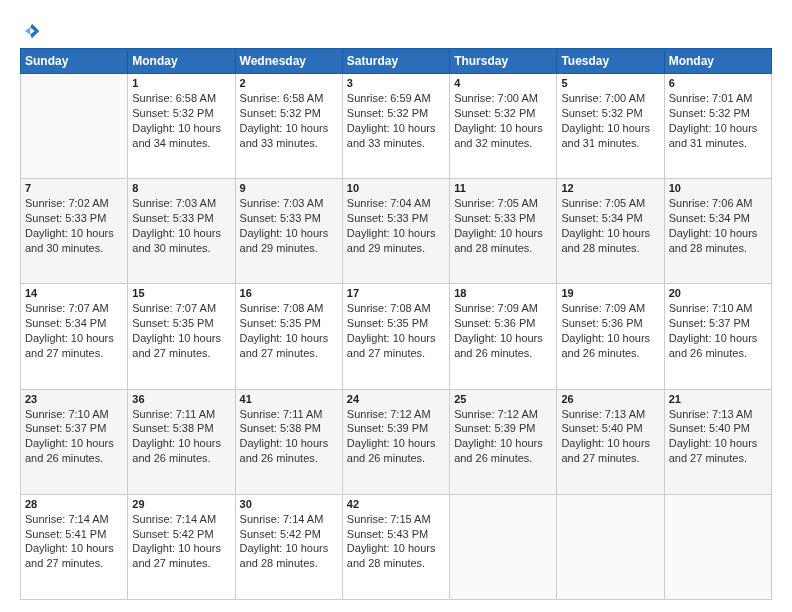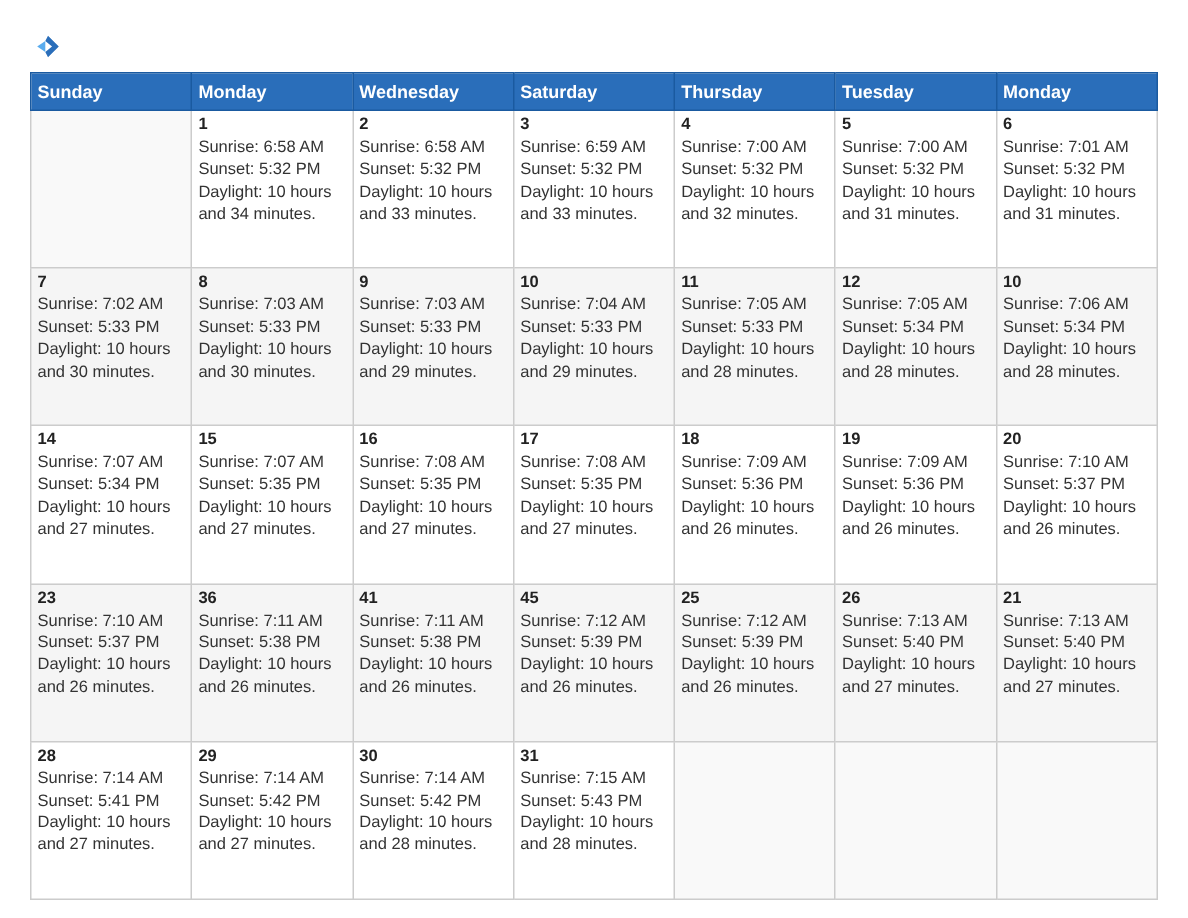--- a/index.html
+++ b/index.html
@@ -234,21 +234,21 @@
           </td>
           <td>
             <div class="day-num">36</div>
             <div class="day-detail">Sunrise: 7:11 AM<br>Sunset: 5:38 PM<br>Daylight: 10 hours and 26 minutes.</div>
           </td>
           <td>
             <div class="day-num">41</div>
             <div class="day-detail">Sunrise: 7:11 AM<br>Sunset: 5:38 PM<br>Daylight: 10 hours and 26 minutes.</div>
           </td>
           <td>
-            <div class="day-num">45</div>
+            <div class="day-num">24</div>
             <div class="day-detail">Sunrise: 7:12 AM<br>Sunset: 5:39 PM<br>Daylight: 10 hours and 26 minutes.</div>
           </td>
           <td>
             <div class="day-num">25</div>
             <div class="day-detail">Sunrise: 7:12 AM<br>Sunset: 5:39 PM<br>Daylight: 10 hours and 26 minutes.</div>
           </td>
           <td>
             <div class="day-num">26</div>
             <div class="day-detail">Sunrise: 7:13 AM<br>Sunset: 5:40 PM<br>Daylight: 10 hours and 27 minutes.</div>
           </td>
@@ -264,21 +264,21 @@
           </td>
           <td>
             <div class="day-num">29</div>
             <div class="day-detail">Sunrise: 7:14 AM<br>Sunset: 5:42 PM<br>Daylight: 10 hours and 27 minutes.</div>
           </td>
           <td>
             <div class="day-num">30</div>
             <div class="day-detail">Sunrise: 7:14 AM<br>Sunset: 5:42 PM<br>Daylight: 10 hours and 28 minutes.</div>
           </td>
           <td>
-            <div class="day-num">31</div>
+            <div class="day-num">42</div>
             <div class="day-detail">Sunrise: 7:15 AM<br>Sunset: 5:43 PM<br>Daylight: 10 hours and 28 minutes.</div>
           </td>
           <td class="empty-cell"></td>
           <td class="empty-cell"></td>
           <td class="empty-cell"></td>
         </tr>
       </tbody>
   </table>
 </div>
 

